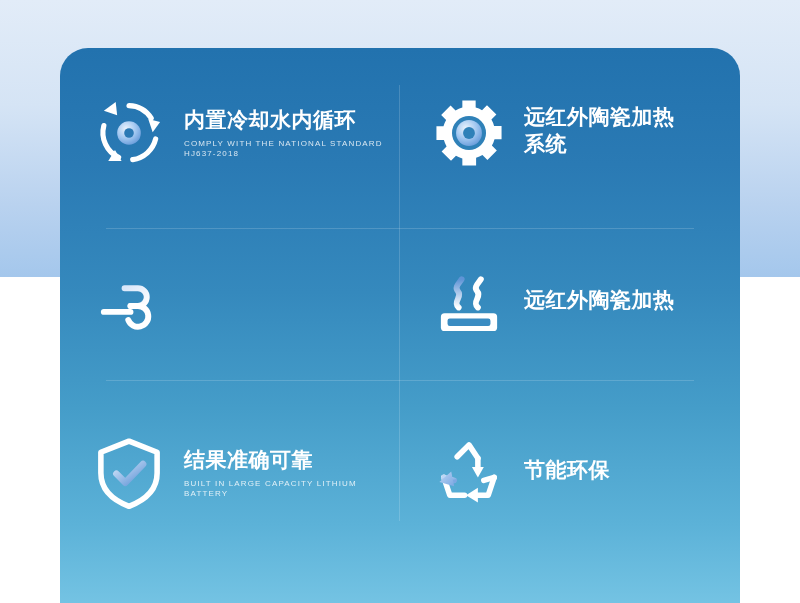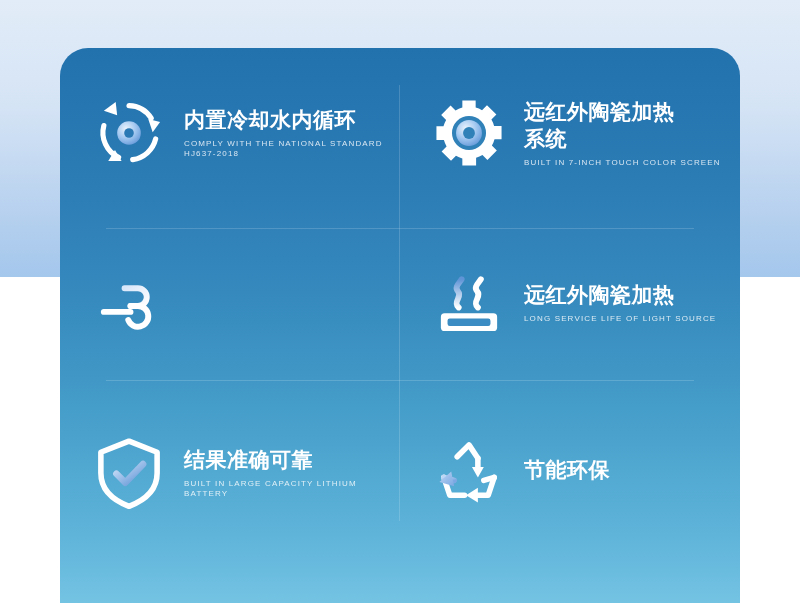--- a/index.html
+++ b/index.html
@@ -129,21 +129,20 @@
               <path d="M41 6 h18 v9.5 a36 36 0 0 1 8.6 3.6 l6.7-6.7 12.7 12.7 -6.7 6.7 a36 36 0 0 1 3.6 8.6 H94 v18 h-9.5 a36 36 0 0 1-3.6 8.6 l6.7 6.7 -12.7 12.7 -6.7-6.7 a36 36 0 0 1-8.6 3.6 V94 H41 v-9.5 a36 36 0 0 1-8.6-3.6 l-6.7 6.7 -12.7-12.7 6.7-6.7 a36 36 0 0 1-3.6-8.6 H6 V41 h9.5 a36 36 0 0 1 3.6-8.6 l-6.7-6.7 12.7-12.7 6.7 6.7 A36 36 0 0 1 41 15.5 Z"></path>
             </g>
             <circle cx="50" cy="50" r="23" fill="#2f81b8"></circle>
             <circle cx="50" cy="50" r="17.5" fill="url(#gCore2)"></circle>
             <circle cx="50" cy="50" r="8" fill="#2f81b8"></circle>
           </svg>
         </span>
         <div class="texts">
           <p class="title">远红外陶瓷加热
 系统</p>
-          <p class="subtitle">BUILT IN 7-INCH TOUCH COLOR SCREEN</p>
         </div>
       </div>
 
       <div class="cell">
         <span class="icon">
           <svg viewBox="0 0 100 100" aria-hidden="true">
             <defs>
               <linearGradient id="gWind" x1="0%" y1="0%" x2="100%" y2="0%">
                 <stop offset="0%" stop-color="#6e9fe6"></stop>
                 <stop offset="100%" stop-color="#cfe1f8"></stop>
@@ -175,21 +174,20 @@
             <g fill="none" stroke-width="8" stroke-linecap="round">
               <path d="M36 56 c-9-8 6-14 -1-22 c-5-6 2-11 5-16" stroke="url(#gSmoke)"></path>
               <path d="M62 56 c-9-8 6-14 -1-22 c-5-6 2-11 5-16" stroke="#ffffff"></path>
             </g>
             <rect x="12" y="64" width="76" height="24" rx="5" fill="#ffffff"></rect>
             <rect x="21" y="71" width="58" height="10" rx="3" fill="#3a8cc2"></rect>
           </svg>
         </span>
         <div class="texts">
           <p class="title">远红外陶瓷加热</p>
-          <p class="subtitle">LONG SERVICE LIFE OF LIGHT SOURCE</p>
         </div>
       </div>
 
       <div class="cell">
         <span class="icon">
           <svg viewBox="0 0 100 100" aria-hidden="true">
             <defs>
               <linearGradient id="gCheck" x1="0%" y1="0%" x2="100%" y2="100%">
                 <stop offset="0%" stop-color="#cfe2f8"></stop>
                 <stop offset="100%" stop-color="#5f94d6"></stop>

